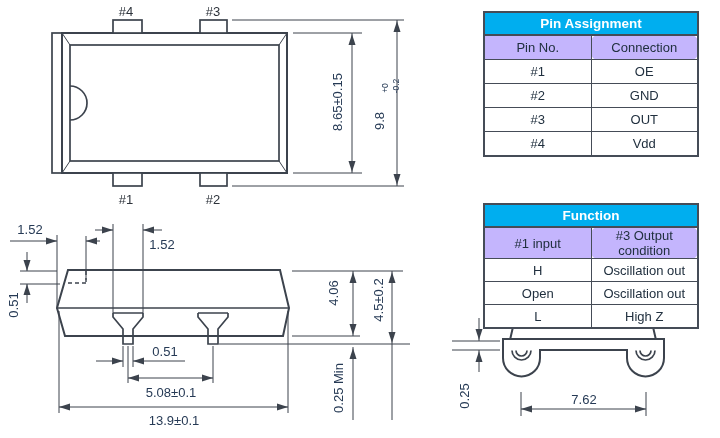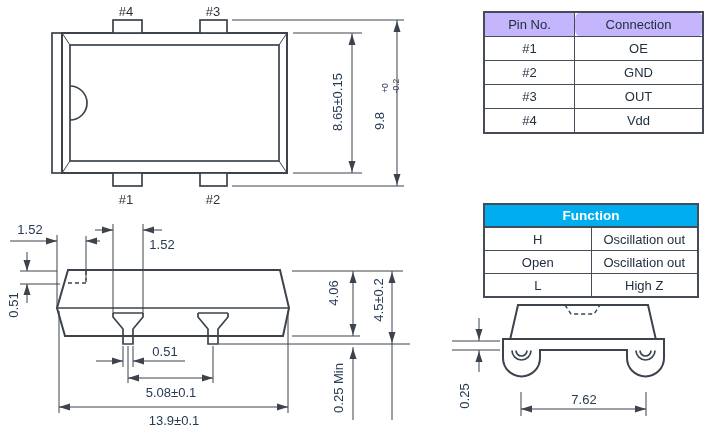--- a/index.html
+++ b/index.html
@@ -152,20 +152,23 @@
 
       <path class="ink thin" d="M521,409 H646 M521,392 V416 M646,392 V416"></path>
       <path class="ah" d="M521,409 L532,405.5 L532,412.5 Z"></path>
       <path class="ah" d="M646,409 L635,405.5 L635,412.5 Z"></path>
       <text class="dim" x="584" y="404" text-anchor="middle">7.62</text>
     </g>
   </svg>
 
   <table id="pin-table" class="dtable">
     <tbody>
+        <tr class="title-row">
+      <td colspan="2">Pin Assignment</td>
+    </tr>
     <tr class="head-row">
       <td class="c1">Pin No.</td>
       <td class="c2">Connection</td>
     </tr>
     <tr class="data-row">
       <td>#1</td>
       <td>OE</td>
     </tr>
     <tr class="data-row">
       <td>#2</td>
@@ -180,20 +183,24 @@
       <td>Vdd</td>
     </tr>
   </tbody>
     </table>
 
   <table id="fn-table" class="dtable">
     <tbody>
         <tr class="title-row">
       <td colspan="2">Function</td>
     </tr>
+    <tr class="head-row">
+      <td class="c1">#1 input</td>
+      <td class="c2">#3 Output condition</td>
+    </tr>
     <tr class="data-row">
       <td>H</td>
       <td>Oscillation out</td>
     </tr>
     <tr class="data-row">
       <td>Open</td>
       <td>Oscillation out</td>
     </tr>
     <tr class="data-row">
       <td>L</td>

